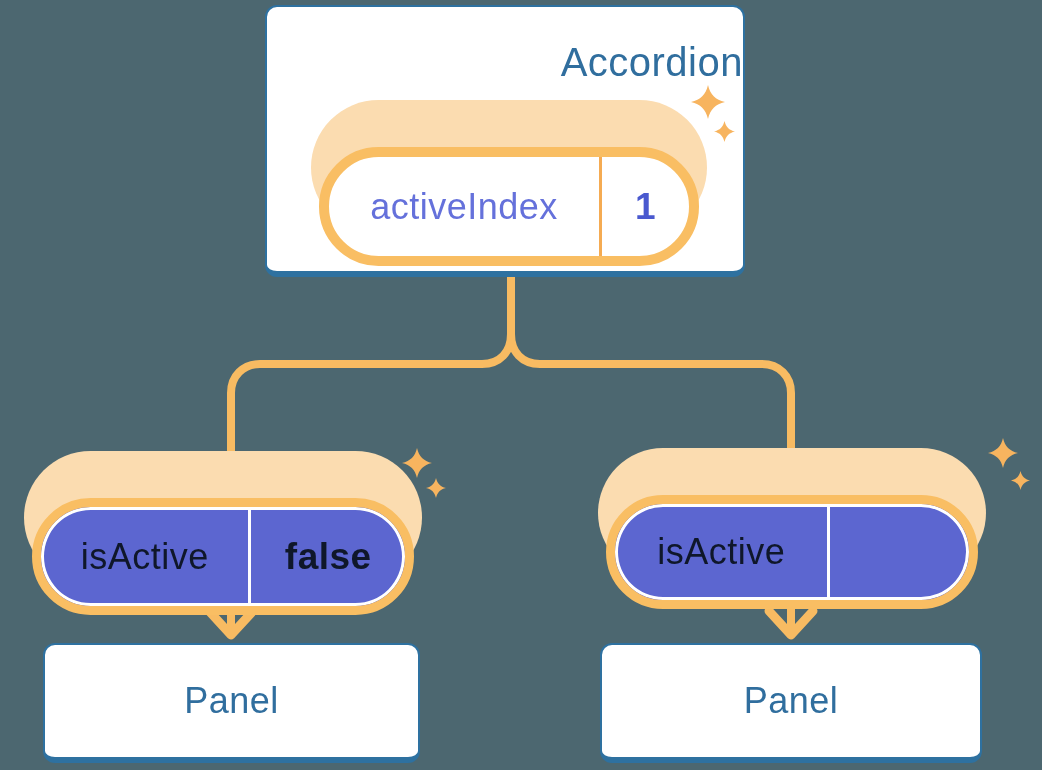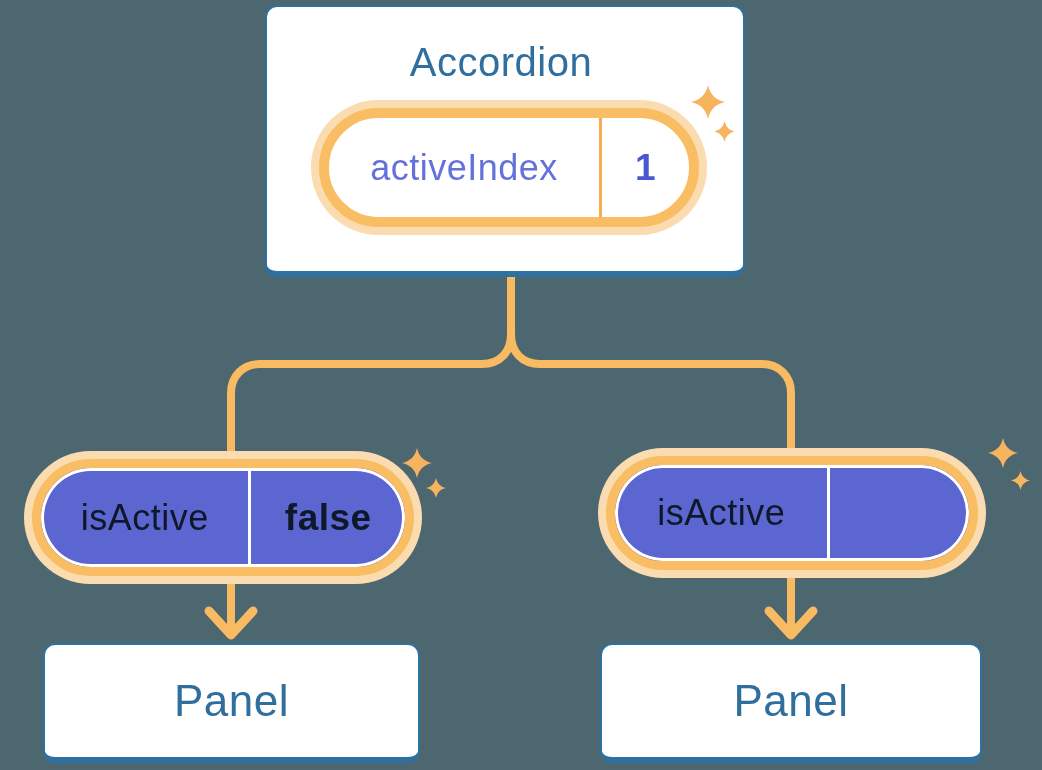--- a/index.html
+++ b/index.html
@@ -17,47 +17,48 @@
   
   .card{
     position:absolute;z-index:2;
     background:#ffffff;
     border:2px solid #2E71A0;
     border-bottom-width:6px;
     border-radius:12px;
     box-sizing:border-box;
   }
   .card-title{
-    position:absolute;left:0;right:8px;
-    text-align:center;
+    position:absolute;left:0;right:0;
+    text-align:right;
     color:#306E9E;
     font-size:40px;font-weight:500;
     letter-spacing:.5px;
   }
   .panel-card{display:flex;align-items:center;justify-content:center;}
   .panel-title{
-    color:#306E9E;font-size:44px;font-weight:500;letter-spacing:.5px;
+    color:#306E9E;font-size:36px;font-weight:500;letter-spacing:.5px;
   }
 
   
   .pill{
     position:absolute;z-index:3;
     background:#FBDCB0;           
     border-radius:999px;
     padding:8px;
     box-sizing:border-box;
   }
   .pill-ring{
     width:100%;height:100%;
     border:10px solid #F9BE63;    
     border-radius:999px;
     box-sizing:border-box;
     background:#ffffff;
     display:flex;
     overflow:hidden;
+    margin-top:39px;
   }
   .pill-ring.purple{
     border-width:9px;
     background:#5C66D0;
     box-shadow:inset 0 0 0 3px #ffffff; 
   }
   .pill-cell{
     display:flex;align-items:center;justify-content:center;
     box-sizing:border-box;
   }

